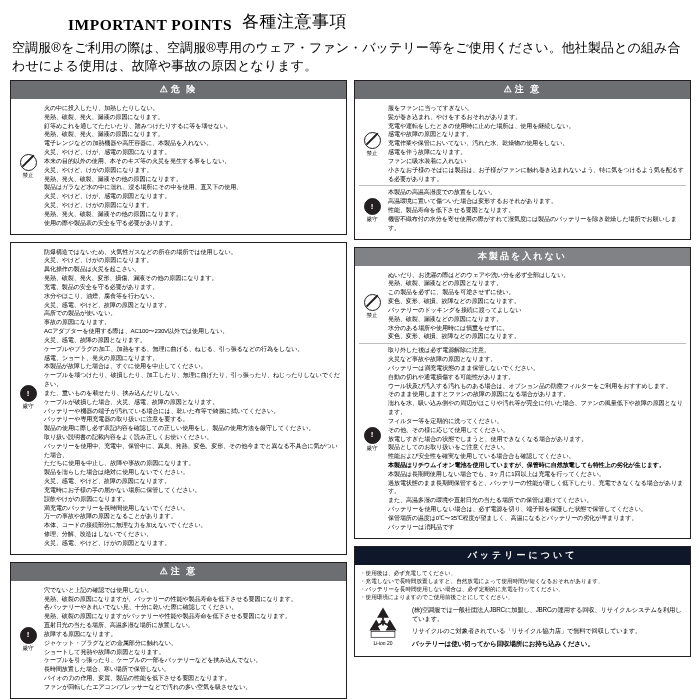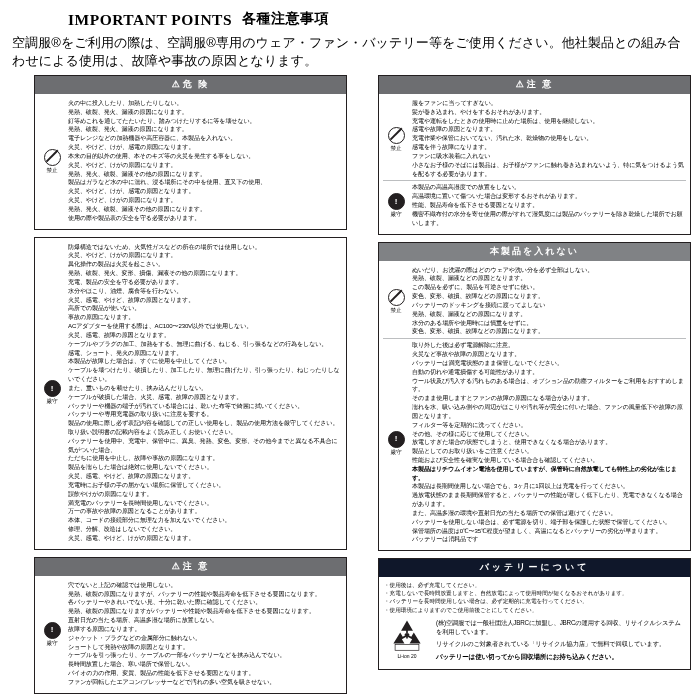--- a/index.html
+++ b/index.html
@@ -8,29 +8,29 @@
     background:#ffffff;
     font-family:"Liberation Sans", sans-serif;
     color:#000;
     overflow:hidden;
   }
   .page{position:relative;width:700px;height:700px;box-sizing:border-box;padding:10px 8px 6px 10px;}
 
   
   .header{display:flex;align-items:flex-end;gap:10px;padding-left:58px;}
   .header .en{font-family:"Liberation Serif", serif;font-weight:bold;font-size:15.5px;letter-spacing:.5px;}
-  .header .jp{font-size:14px;font-weight:bold;letter-spacing:.5px;padding-bottom:1px;}
+  .header .jp{font-size:17px;font-weight:normal;letter-spacing:.5px;padding-bottom:1px;}
   .lead{font-size:13px;margin:5px 0 5px 2px;letter-spacing:.1px;}
 
   
   .cols{display:flex;gap:7px;align-items:flex-start;}
   .col{width:calc(50% - 4px);}
 
   
-  .block{border:1px solid #231f20;margin-bottom:7px;background:#fff;margin-left:24px;}
+  .block{border:1px solid #231f20;margin-bottom:7px;background:#fff;}
   .bar{background:#6d6e71;color:#fff;text-align:center;font-size:9px;font-weight:bold;letter-spacing:2px;padding:2px 0 3px;}
   .bar.light{background:#808285;}
   .bar .tri{font-size:9px;margin-right:3px;letter-spacing:0;}
   .body{padding:3px 4px 4px 4px;}
 
   
   .row{display:flex;align-items:stretch;border-bottom:1px solid #bcbec0;}
   .row:last-child{border-bottom:none;}
   .mark{width:26px;min-width:26px;display:flex;flex-direction:column;align-items:center;justify-content:center;padding:3px 0;}
   .msym{width:15px;height:15px;display:flex;align-items:center;justify-content:center;font-size:10px;line-height:1;}

